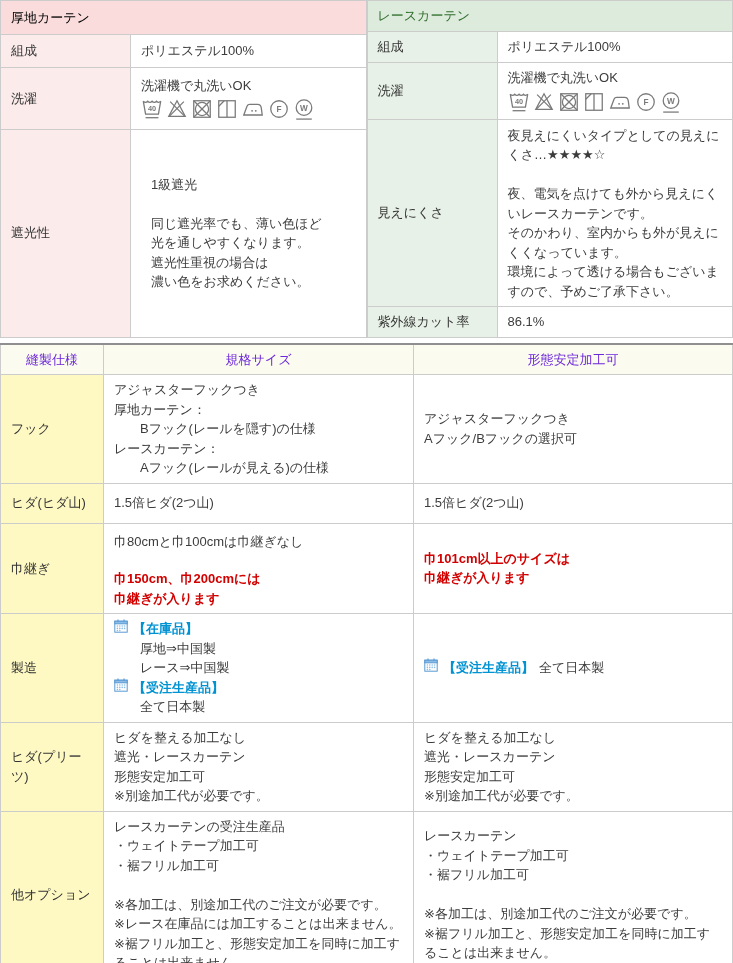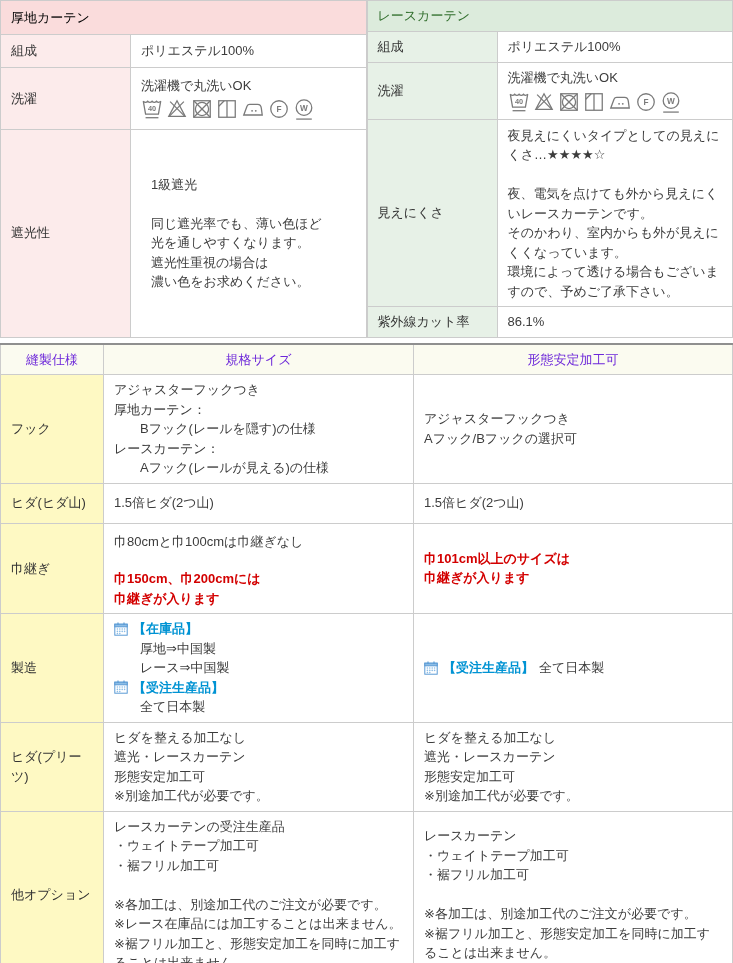--- a/index.html
+++ b/index.html
@@ -46,21 +46,21 @@
 
   
   .gap { height:5px; }
   table.bt { width:733px; border-top:2px solid #8f8f8f; }
   table.bt th.hdr {
     background:#fbfbf0; text-align:center; font-weight:normal; color:#6d28d9;
   }
   table.bt th.lbl { background:#fef9c3; }
   .warn { color:#d30000; font-weight:bold; }
   .blue { color:#0093d3; font-weight:bold; }
-  .mline { display:flex; align-items:center; gap:5px; }
+  .mline { display:flex; align-items:flex-start; gap:5px; }
   .indent { padding-left:26px; }
   .cal { flex:0 0 auto; }
   .mt { margin-top:18px; }
 </style>
 </head>
 <body>
 
 <div class="wrap">
 
   <div class="top">

